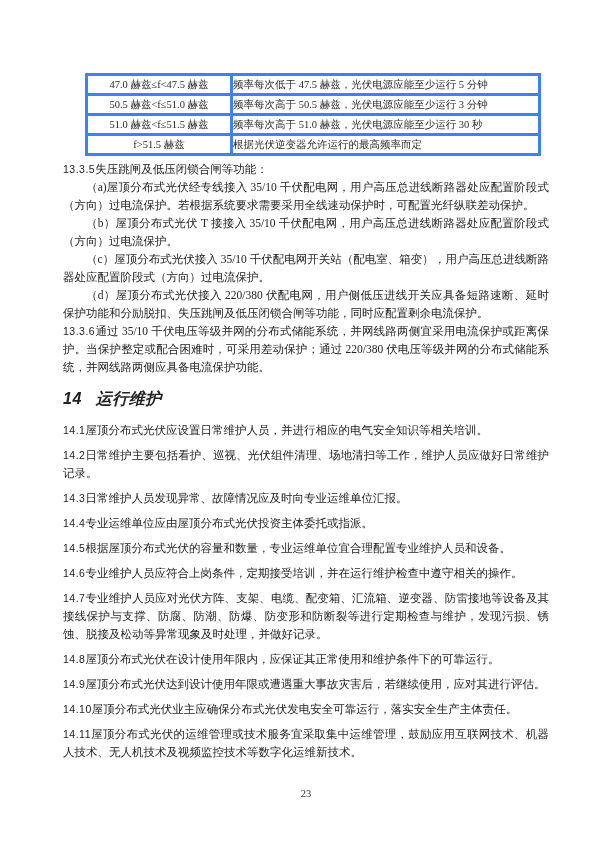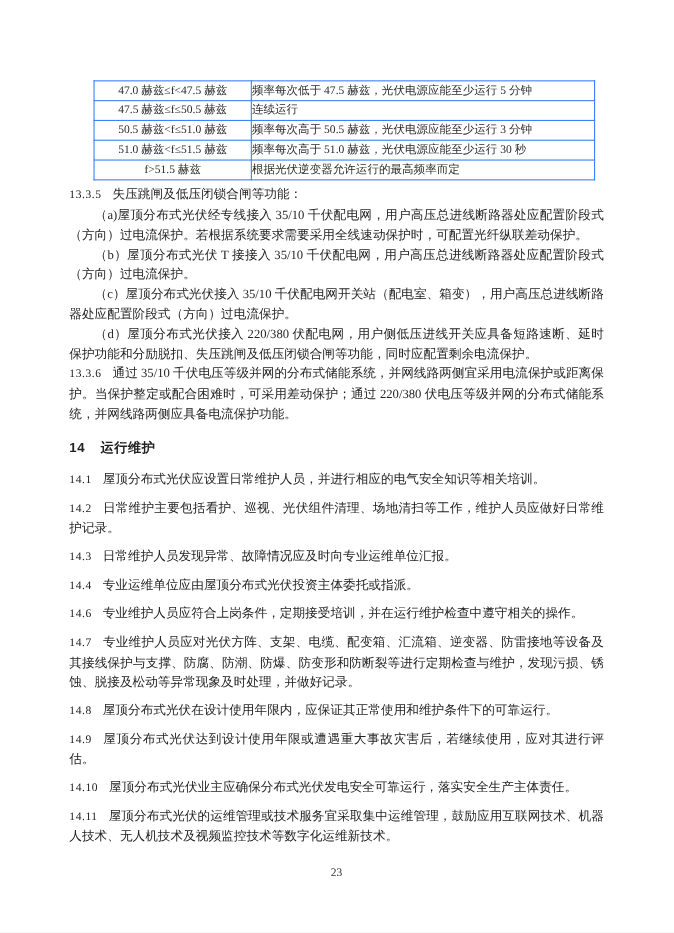--- a/index.html
+++ b/index.html
@@ -20,53 +20,53 @@
     top: 67px;
     width: 486px;
   }
   table.freq {
     border-collapse: collapse;
     margin: 6px 0 0 22px;
     width: 456px;
     table-layout: fixed;
   }
   table.freq td {
-    border: 1px solid #3b82f6;
+    border: 3px solid #3b82f6;
     height: 17px;
     font-size: 10.5px;
     line-height: 12px;
     padding: 0;
     color: #2a2a2a;
   }
   td.col-range { width: 142px; text-align: center; }
   td.col-req  { padding-left: 8px; }
   .clauses { margin-top: 4px; }
   p.clause {
     margin: 0;
     font-size: 11.5px;
     line-height: 18px;
     text-align: justify;
     text-justify: inter-ideograph;
   }
   p.clause.sub { text-indent: 2em; }
   p.clause.gap { margin-top: 4px; }
   .num {
-    font-family: Liberation Serif, serif;
+    font-family: Liberation Sans, sans-serif;
     font-size: 10.5px;
     letter-spacing: 0.5px;
-    margin-right: 10px;
     color: #222;
   }
   h2.section-heading {
     margin: 13px 0 11px 0;
     font-family: "Liberation Sans", "DejaVu Sans", sans-serif;
-    font-size: 12px;
+    font-size: 16px;
     font-weight: bold;
     color: #222;
     letter-spacing: 0.5px;
+    font-style: italic;
   }
   h2.section-heading .sec-num { margin-right: 14px; }
   .items p.clause { margin-bottom: 7px; }
   .page-number {
     position: absolute;
     left: 63px;
     width: 486px;
     top: 788px;
     text-align: center;
     font-size: 10.5px;
@@ -77,24 +77,20 @@
 <body>
 
 <div class="page">
   <div class="content">
 
     <table class="freq">
       <tbody>
           <tr>
             <td class="col-range">47.0 赫兹≤f&lt;47.5 赫兹</td>
             <td class="col-req">频率每次低于 47.5 赫兹，光伏电源应能至少运行 5 分钟</td>
-          </tr>
-          <tr>
-            <td class="col-range">47.5 赫兹≤f≤50.5 赫兹</td>
-            <td class="col-req">连续运行</td>
           </tr>
           <tr>
             <td class="col-range">50.5 赫兹&lt;f≤51.0 赫兹</td>
             <td class="col-req">频率每次高于 50.5 赫兹，光伏电源应能至少运行 3 分钟</td>
           </tr>
           <tr>
             <td class="col-range">51.0 赫兹&lt;f≤51.5 赫兹</td>
             <td class="col-req">频率每次高于 51.0 赫兹，光伏电源应能至少运行 30 秒</td>
           </tr>
           <tr>
@@ -115,20 +111,21 @@
 
     <h2 class="section-heading">
       <span class="sec-num">14</span><span>运行维护</span>
     </h2>
 
     <div class="items">
         <p class="clause"><span class="num">14.1</span><span>屋顶分布式光伏应设置日常维护人员，并进行相应的电气安全知识等相关培训。</span></p>
         <p class="clause"><span class="num">14.2</span><span>日常维护主要包括看护、巡视、光伏组件清理、场地清扫等工作，维护人员应做好日常维护记录。</span></p>
         <p class="clause"><span class="num">14.3</span><span>日常维护人员发现异常、故障情况应及时向专业运维单位汇报。</span></p>
         <p class="clause"><span class="num">14.4</span><span>专业运维单位应由屋顶分布式光伏投资主体委托或指派。</span></p>
+        <p class="clause"><span class="num">14.5</span><span>根据屋顶分布式光伏的容量和数量，专业运维单位宜合理配置专业维护人员和设备。</span></p>
         <p class="clause"><span class="num">14.6</span><span>专业维护人员应符合上岗条件，定期接受培训，并在运行维护检查中遵守相关的操作。</span></p>
         <p class="clause"><span class="num">14.7</span><span>专业维护人员应对光伏方阵、支架、电缆、配变箱、汇流箱、逆变器、防雷接地等设备及其接线保护与支撑、防腐、防潮、防爆、防变形和防断裂等进行定期检查与维护，发现污损、锈蚀、脱接及松动等异常现象及时处理，并做好记录。</span></p>
         <p class="clause"><span class="num">14.8</span><span>屋顶分布式光伏在设计使用年限内，应保证其正常使用和维护条件下的可靠运行。</span></p>
         <p class="clause"><span class="num">14.9</span><span>屋顶分布式光伏达到设计使用年限或遭遇重大事故灾害后，若继续使用，应对其进行评估。</span></p>
         <p class="clause"><span class="num">14.10</span><span>屋顶分布式光伏业主应确保分布式光伏发电安全可靠运行，落实安全生产主体责任。</span></p>
         <p class="clause"><span class="num">14.11</span><span>屋顶分布式光伏的运维管理或技术服务宜采取集中运维管理，鼓励应用互联网技术、机器人技术、无人机技术及视频监控技术等数字化运维新技术。</span></p>
       </div>
 
   </div>
 

